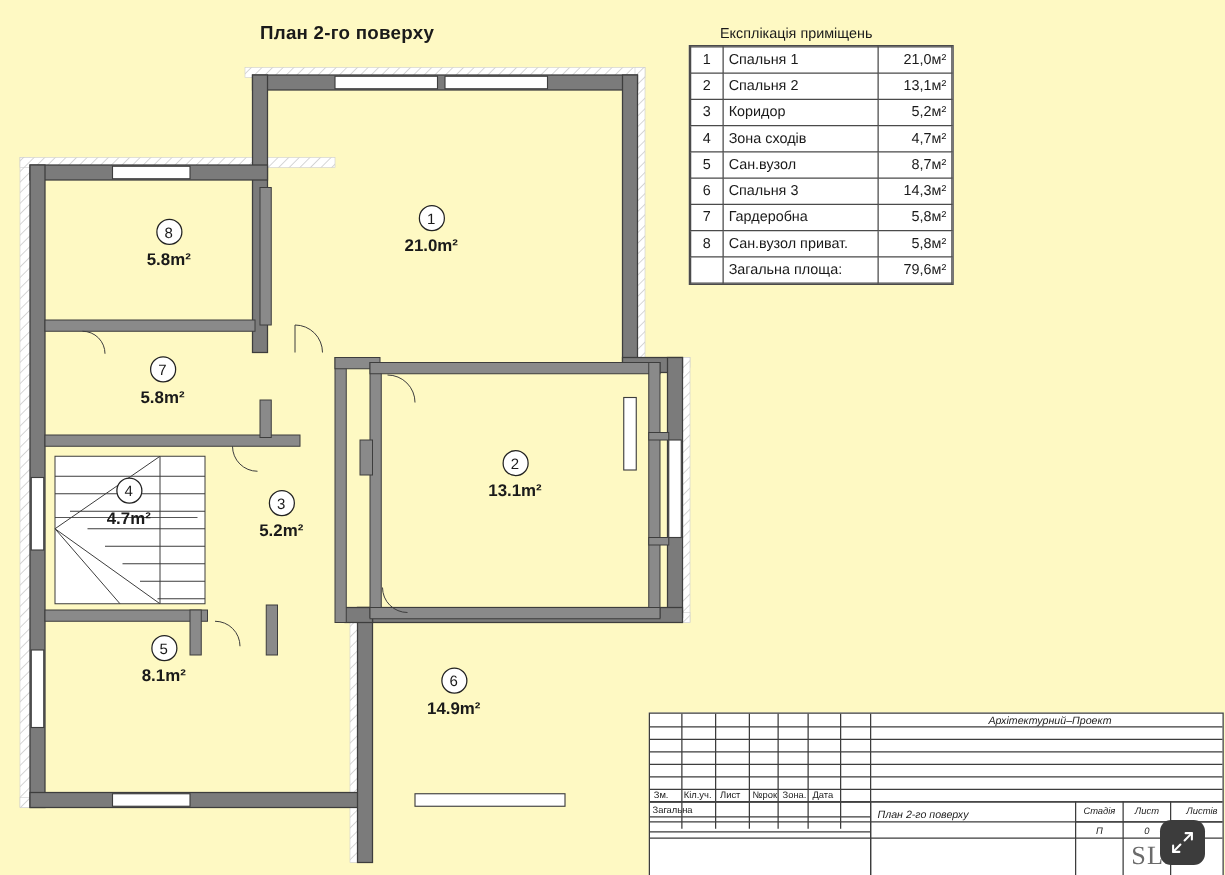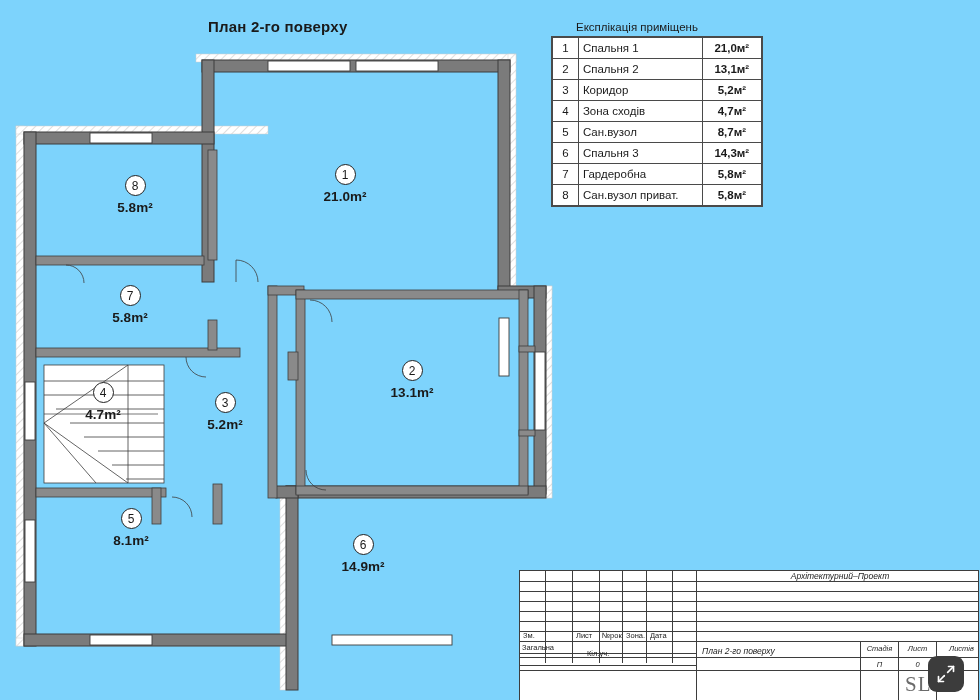--- a/index.html
+++ b/index.html
@@ -13,21 +13,21 @@
     overflow: hidden;
     font-family: "Liberation Sans", sans-serif;
     color: #1a1a1a;
     position: relative;
   }
   #stage {
     position: absolute;
     left: 0; top: 0;
     width: 980px;
     height: 700px;
-    background: #7dd3fc;
+    background: #fef9c3;
   }
 
   
   .plan-title {
     position: absolute;
     left: 208px;
     top: 18px;
     font-size: 15px;
     font-weight: bold;
     letter-spacing: 0.2px;
@@ -98,22 +98,21 @@
   .legend td.c-num {
     width: 20px;
     text-align: center;
   }
   .legend td.c-name {
     width: 130px;
     text-align: left;
   }
   .legend td.c-area {
     width: 55px;
-    text-align: center;
-    font-weight: bold;
+    text-align: right;
   }
   .legend tr.total td.c-num { border-right-color: #4a4a4a; }
 
   
   .stamp {
     position: absolute;
     left: 519px;
     top: 570px;
     width: 460px;
     height: 136px;
@@ -357,20 +356,25 @@
         <tr>
           <td class="c-num">7</td>
           <td class="c-name">Гардеробна</td>
           <td class="c-area">5,8м²</td>
         </tr>
         <tr>
           <td class="c-num">8</td>
           <td class="c-name">Сан.вузол приват.</td>
           <td class="c-area">5,8м²</td>
         </tr>
+        <tr class="total">
+          <td class="c-num"></td>
+          <td class="c-name">Загальна площа:</td>
+          <td class="c-area">79,6м²</td>
+        </tr>
       </tbody>
     </table>
   </div>
 
   <div class="stamp">
 
     <div class="hline" style="top:10px;"></div>
     <div class="hline" style="top:20px;"></div>
     <div class="hline" style="top:30px;"></div>
     <div class="hline" style="top:40px;"></div>
@@ -395,21 +399,21 @@
 
     <div class="vline" style="left:340px; top:70px; bottom:0;"></div>
     <div class="vline" style="left:378px; top:70px; bottom:0;"></div>
     <div class="vline" style="left:416px; top:70px; bottom:0;"></div>
     <div class="hline" style="top:70px;"></div>
     <div class="hline" style="top:86px; left:340px; right:0;"></div>
 
     <div class="stamp-label stamp-italic" style="left:182px; top:1px; width:276px; text-align:center; font-size:8.5px;">Архітектурний–Проект</div>
 
     <div class="stamp-label" style="left:3px; top:60px;text-align:center;">Зм.</div>
-    <div class="stamp-label" style="left:27px; top:78px;padding-left:40px;">Кіл.уч.</div>
+    <div class="stamp-label" style="left:27px; top:60px;">Кіл.уч.</div>
     <div class="stamp-label" style="left:56px; top:60px;">Лист</div>
     <div class="stamp-label" style="left:82px; top:60px;">№рок</div>
     <div class="stamp-label" style="left:106px; top:60px;">Зона.</div>
     <div class="stamp-label" style="left:130px; top:60px;">Дата</div>
 
     <div class="stamp-label" style="left:2px; top:72px;">Загальна</div>
 
     <div class="stamp-label stamp-italic" style="left:182px; top:76px; width:150px; font-size:8.5px;">План 2-го поверху</div>
 
     <div class="stamp-label stamp-italic stamp-center" style="left:341px; top:73px; width:37px;">Стадія</div>

